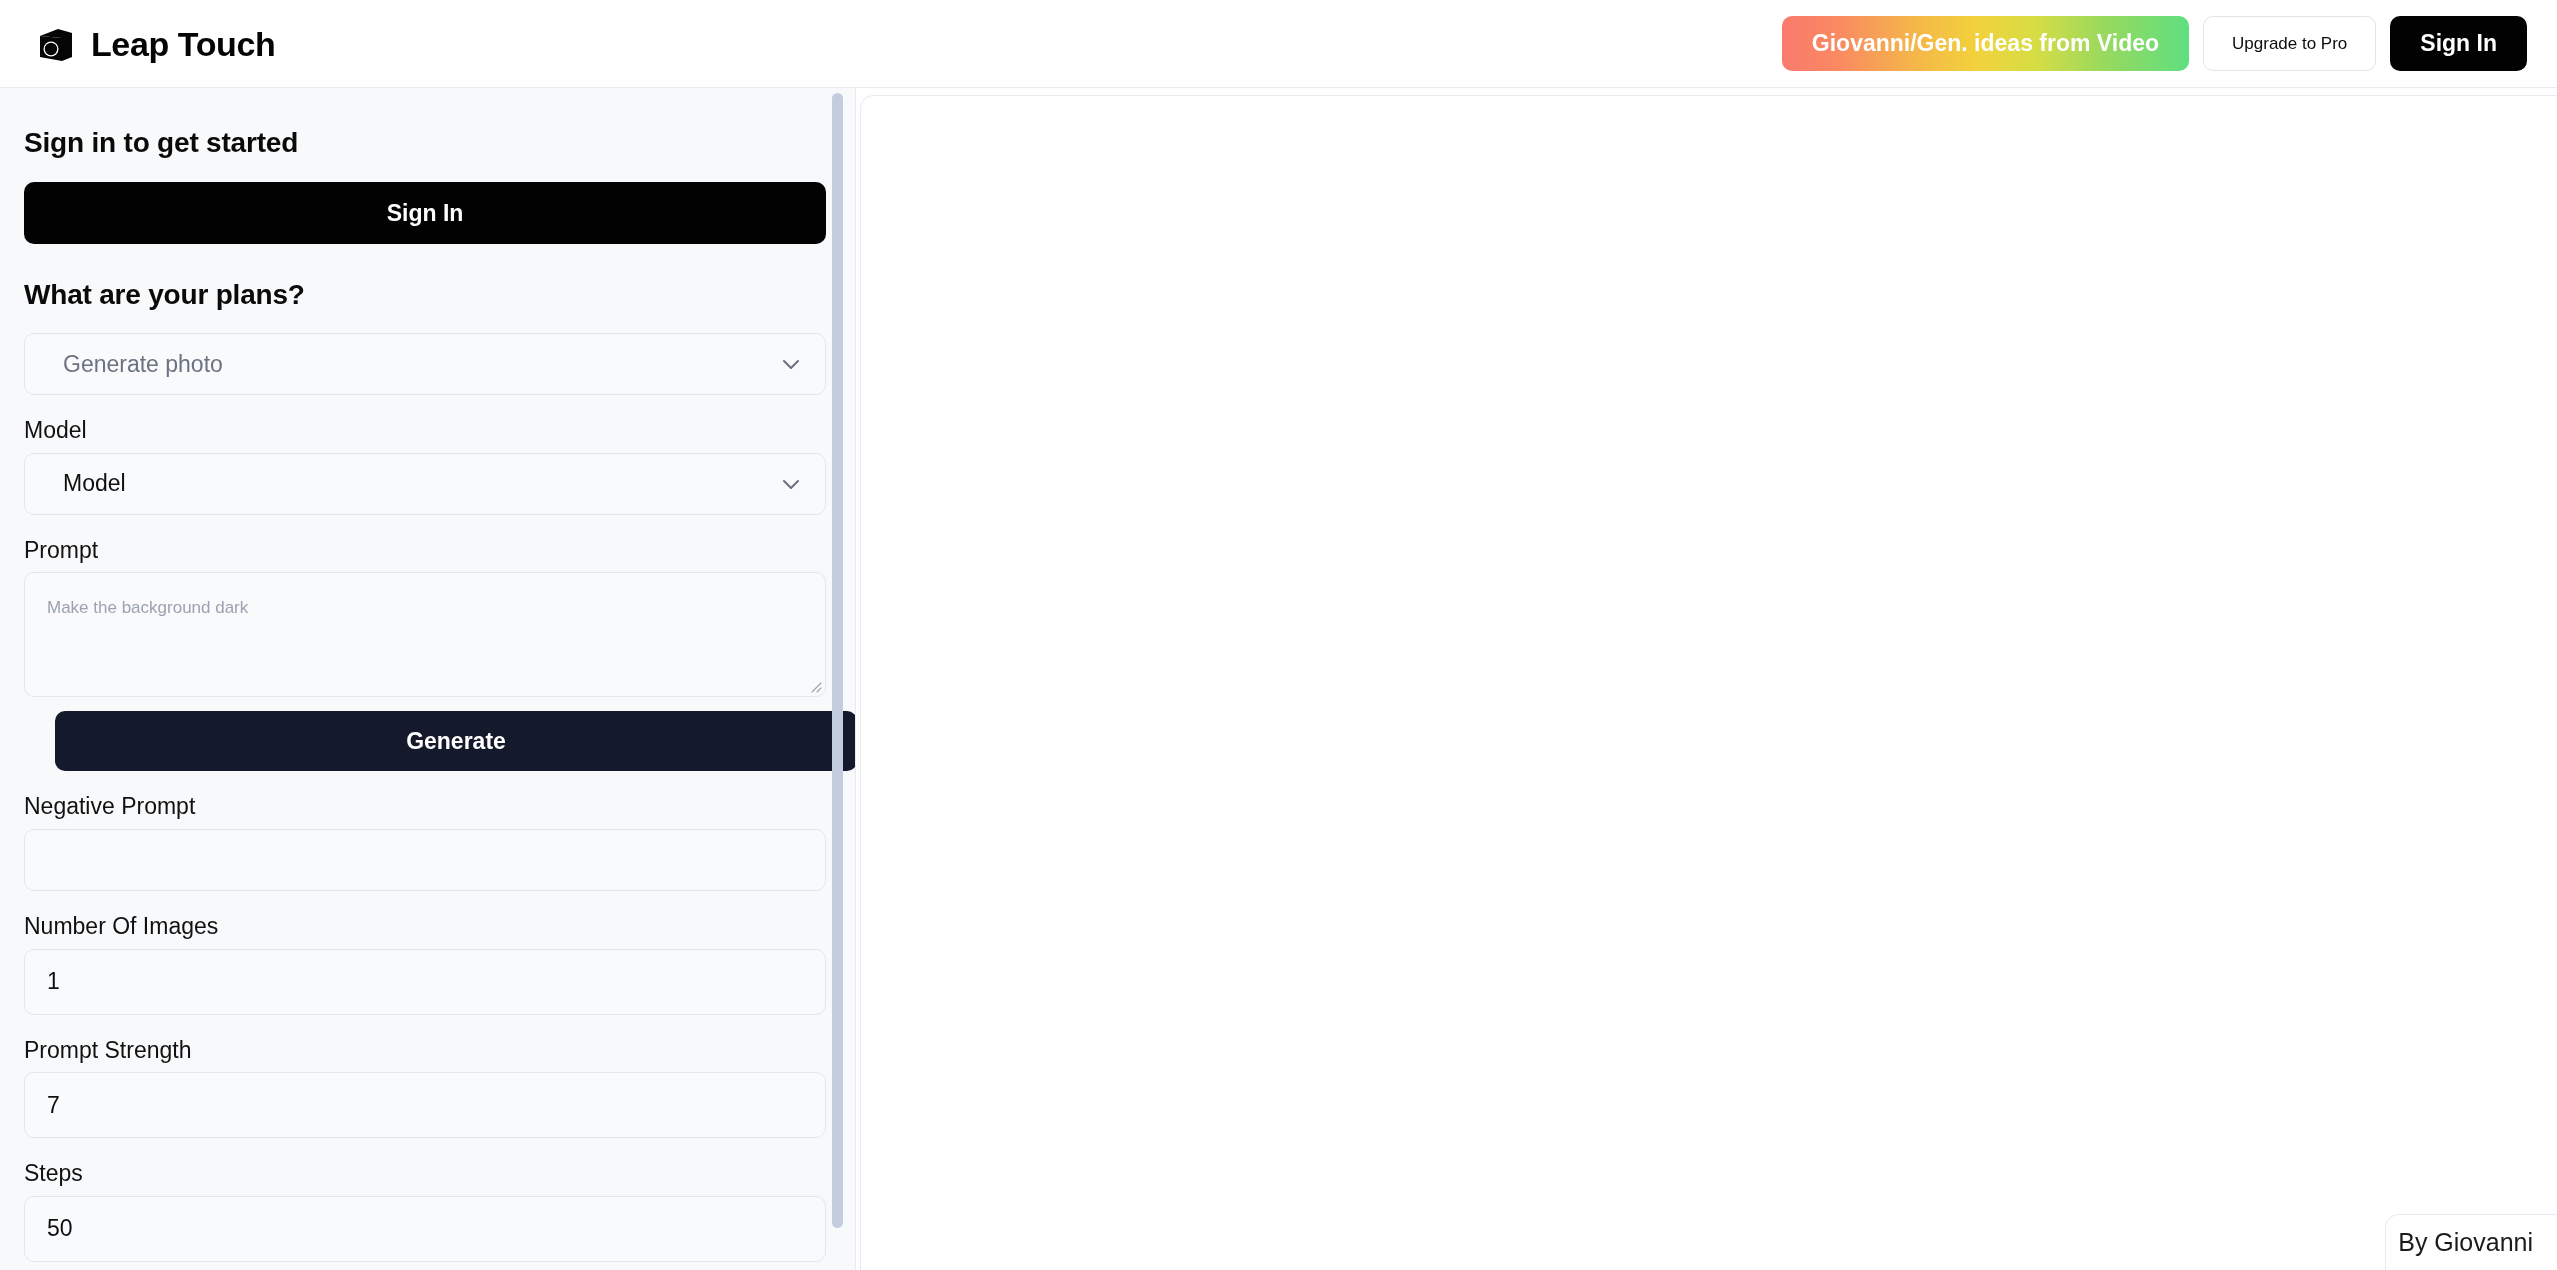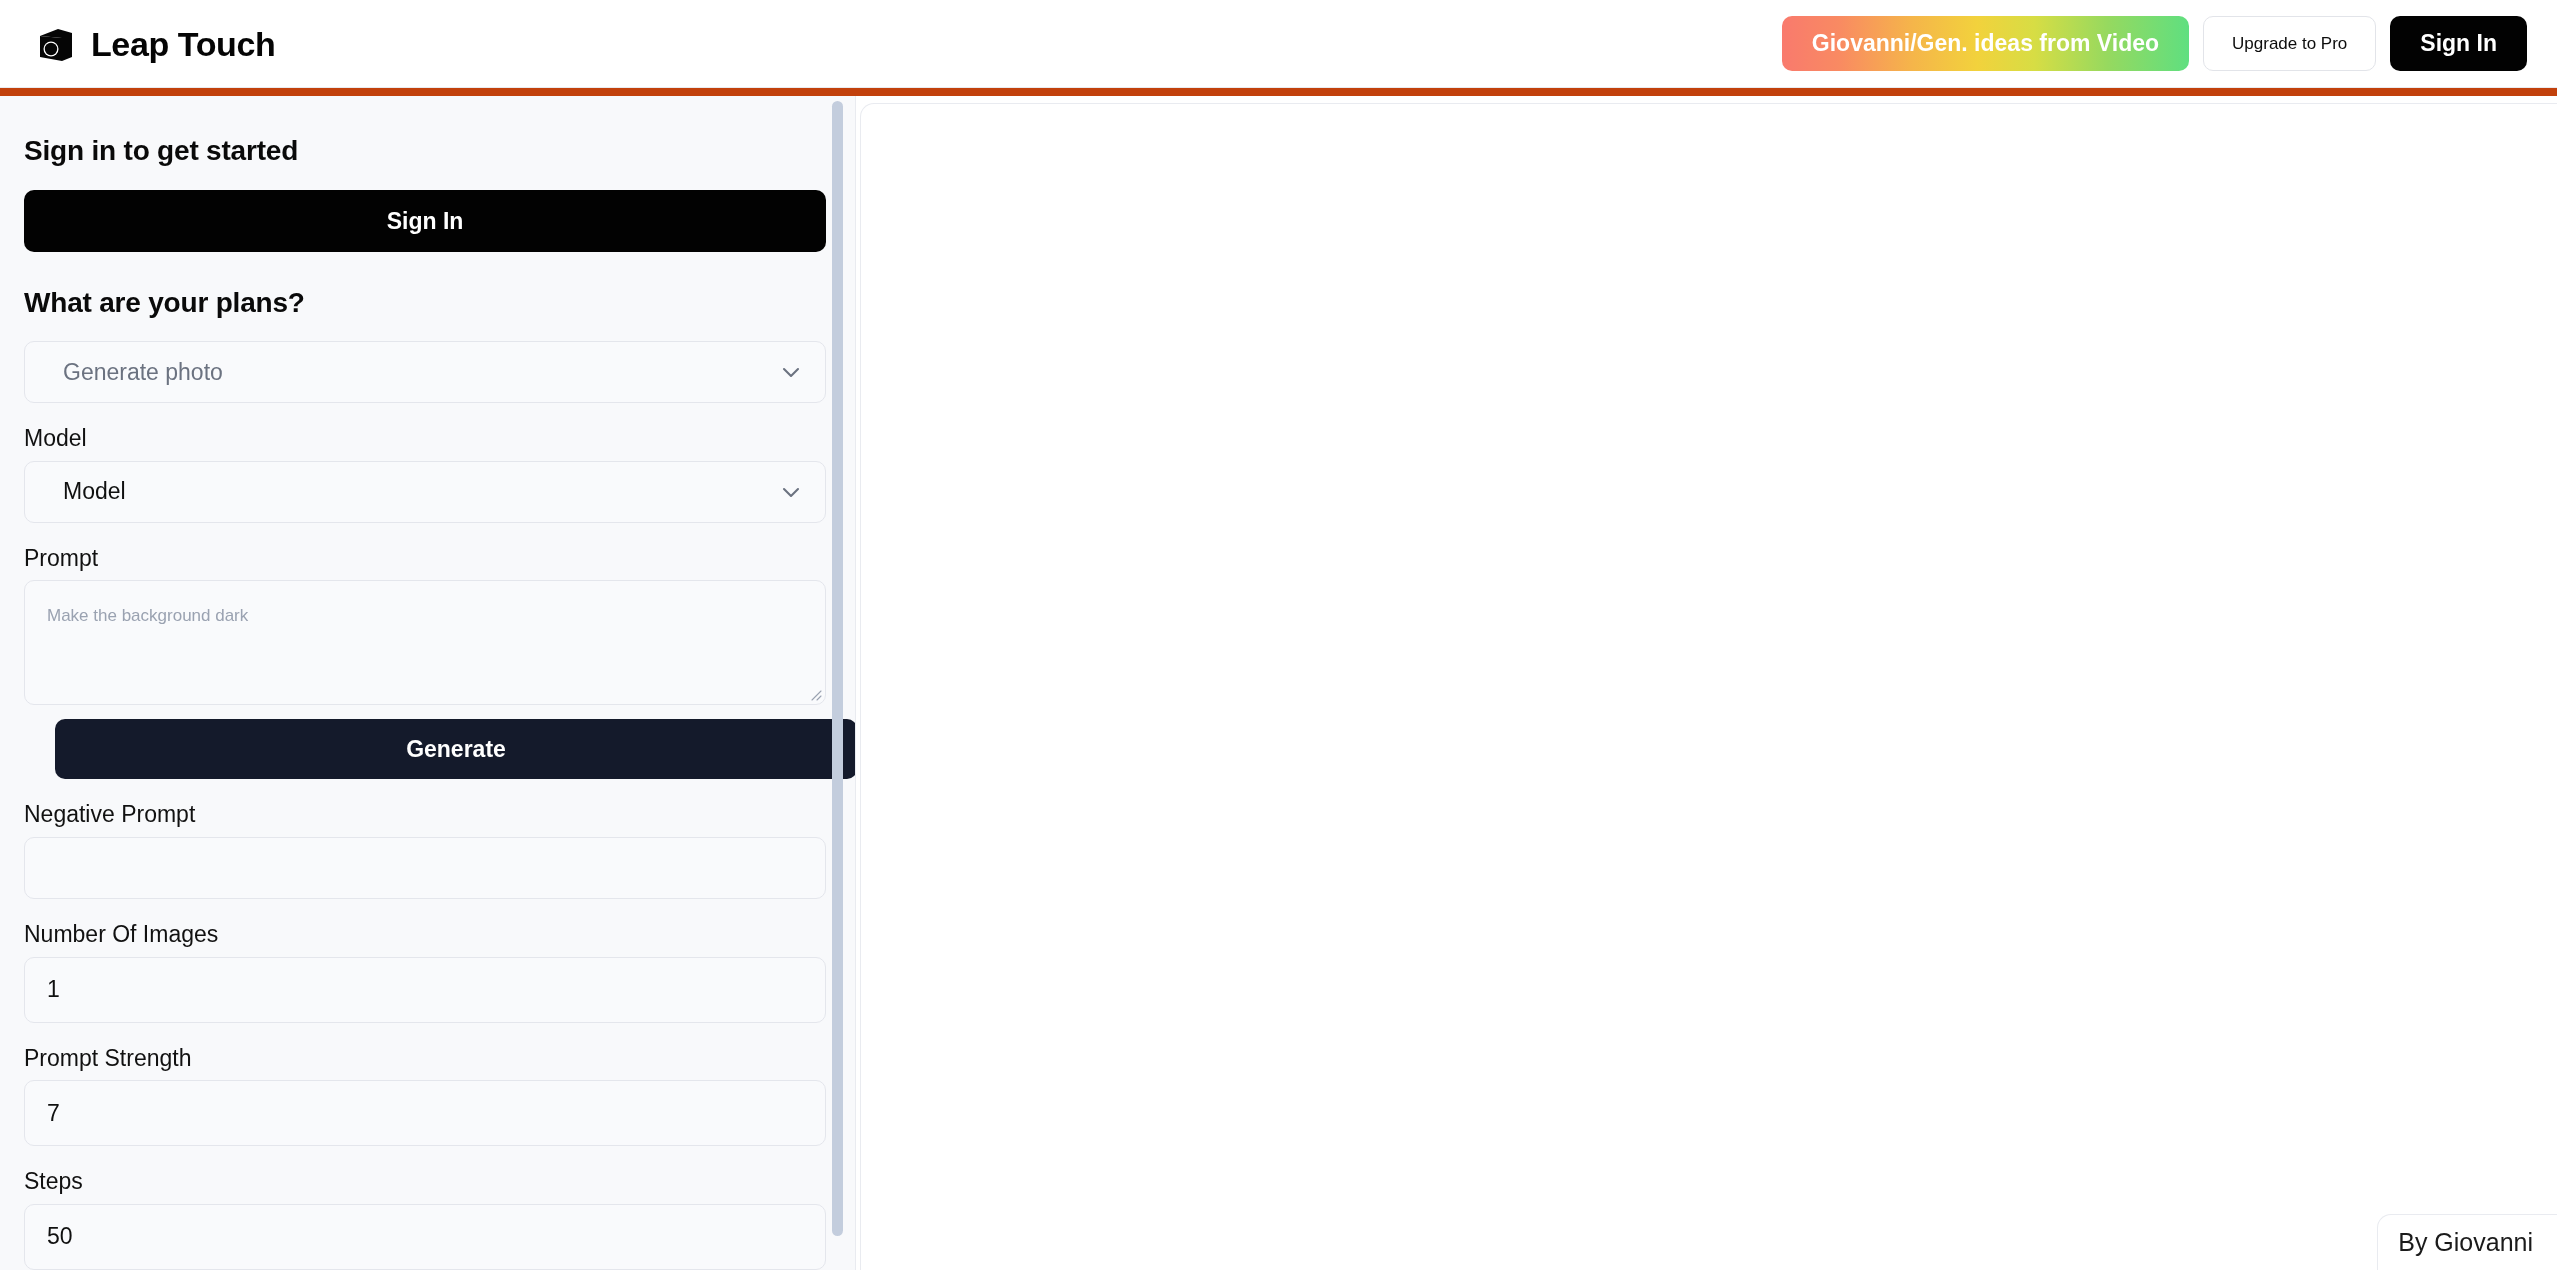--- a/index.html
+++ b/index.html
@@ -13,21 +13,20 @@
     -webkit-font-smoothing: antialiased;
   }
 
   .app {
     width: 2557px;
     height: 1270px;
     display: flex;
     flex-direction: column;
     background: #c2410c;
     position: relative;
-    gap: 8px;
   }
 
   
   .header {
     height: 88px;
     min-height: 88px;
     background: #ffffff;
     border-bottom: 1px solid #e9ebf0;
     display: flex;
     align-items: center;
@@ -331,21 +330,21 @@
     border-top-left-radius: 14px;
     position: relative;
     overflow: hidden;
   }
 
   .credit-badge {
     position: absolute;
     right: 0;
     bottom: 0;
     height: 56px;
-    padding: 0 24px 0 20px;
+    padding: 0 24px 0 12px;
     background: #ffffff;
     border: 1px solid #e9ebf0;
     border-right: none;
     border-bottom: none;
     border-top-left-radius: 14px;
     display: flex;
     align-items: center;
     font-size: 25px;
     color: #1b1b1b;
     white-space: nowrap;

